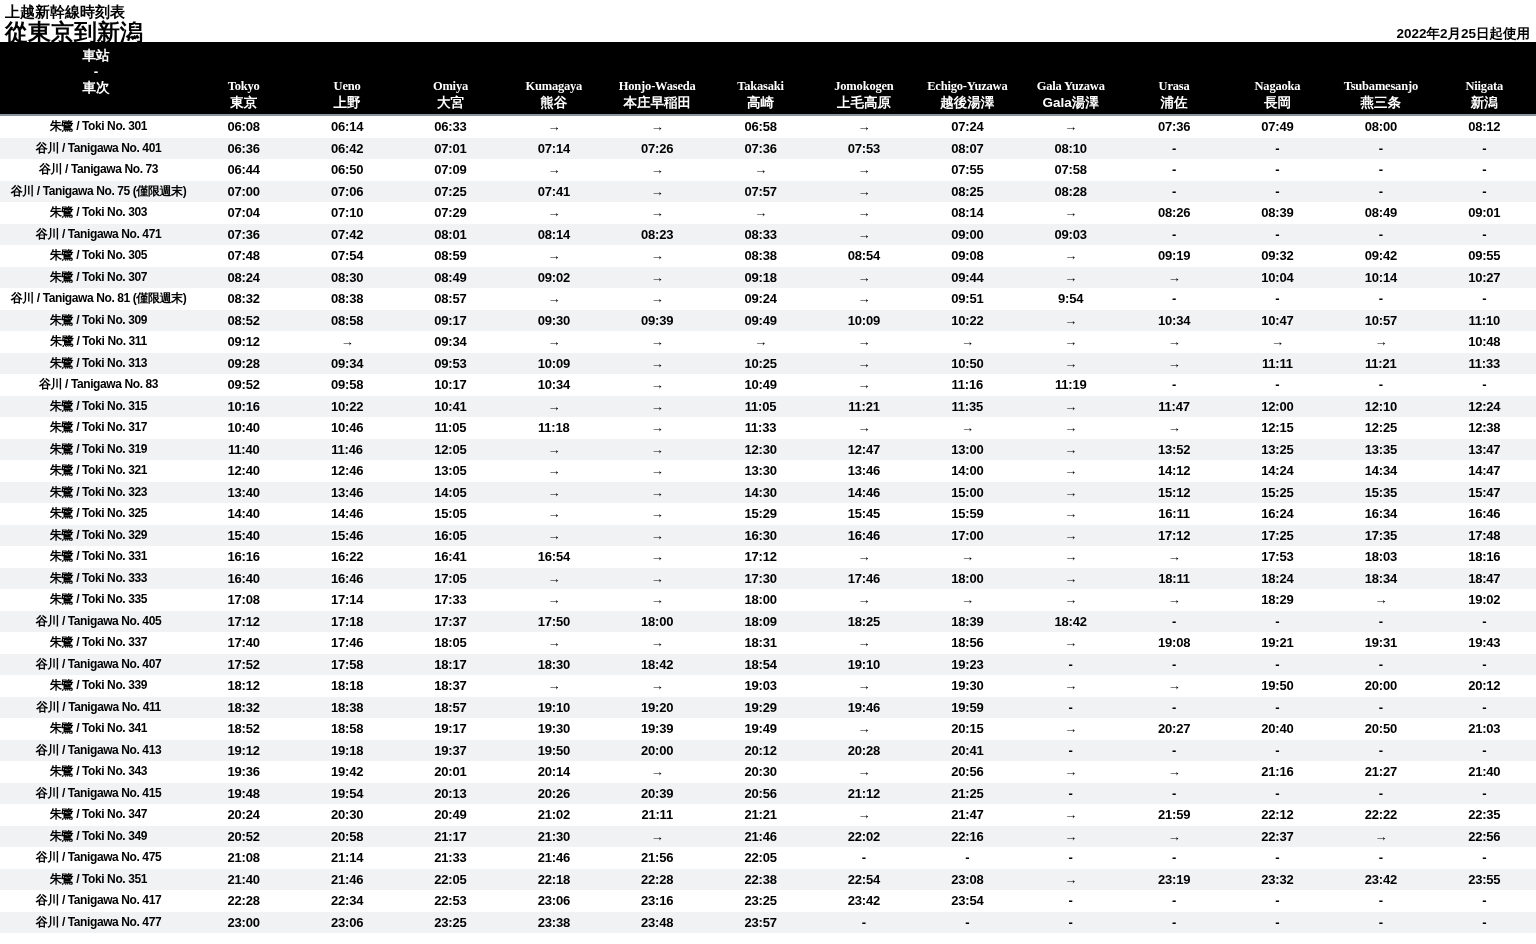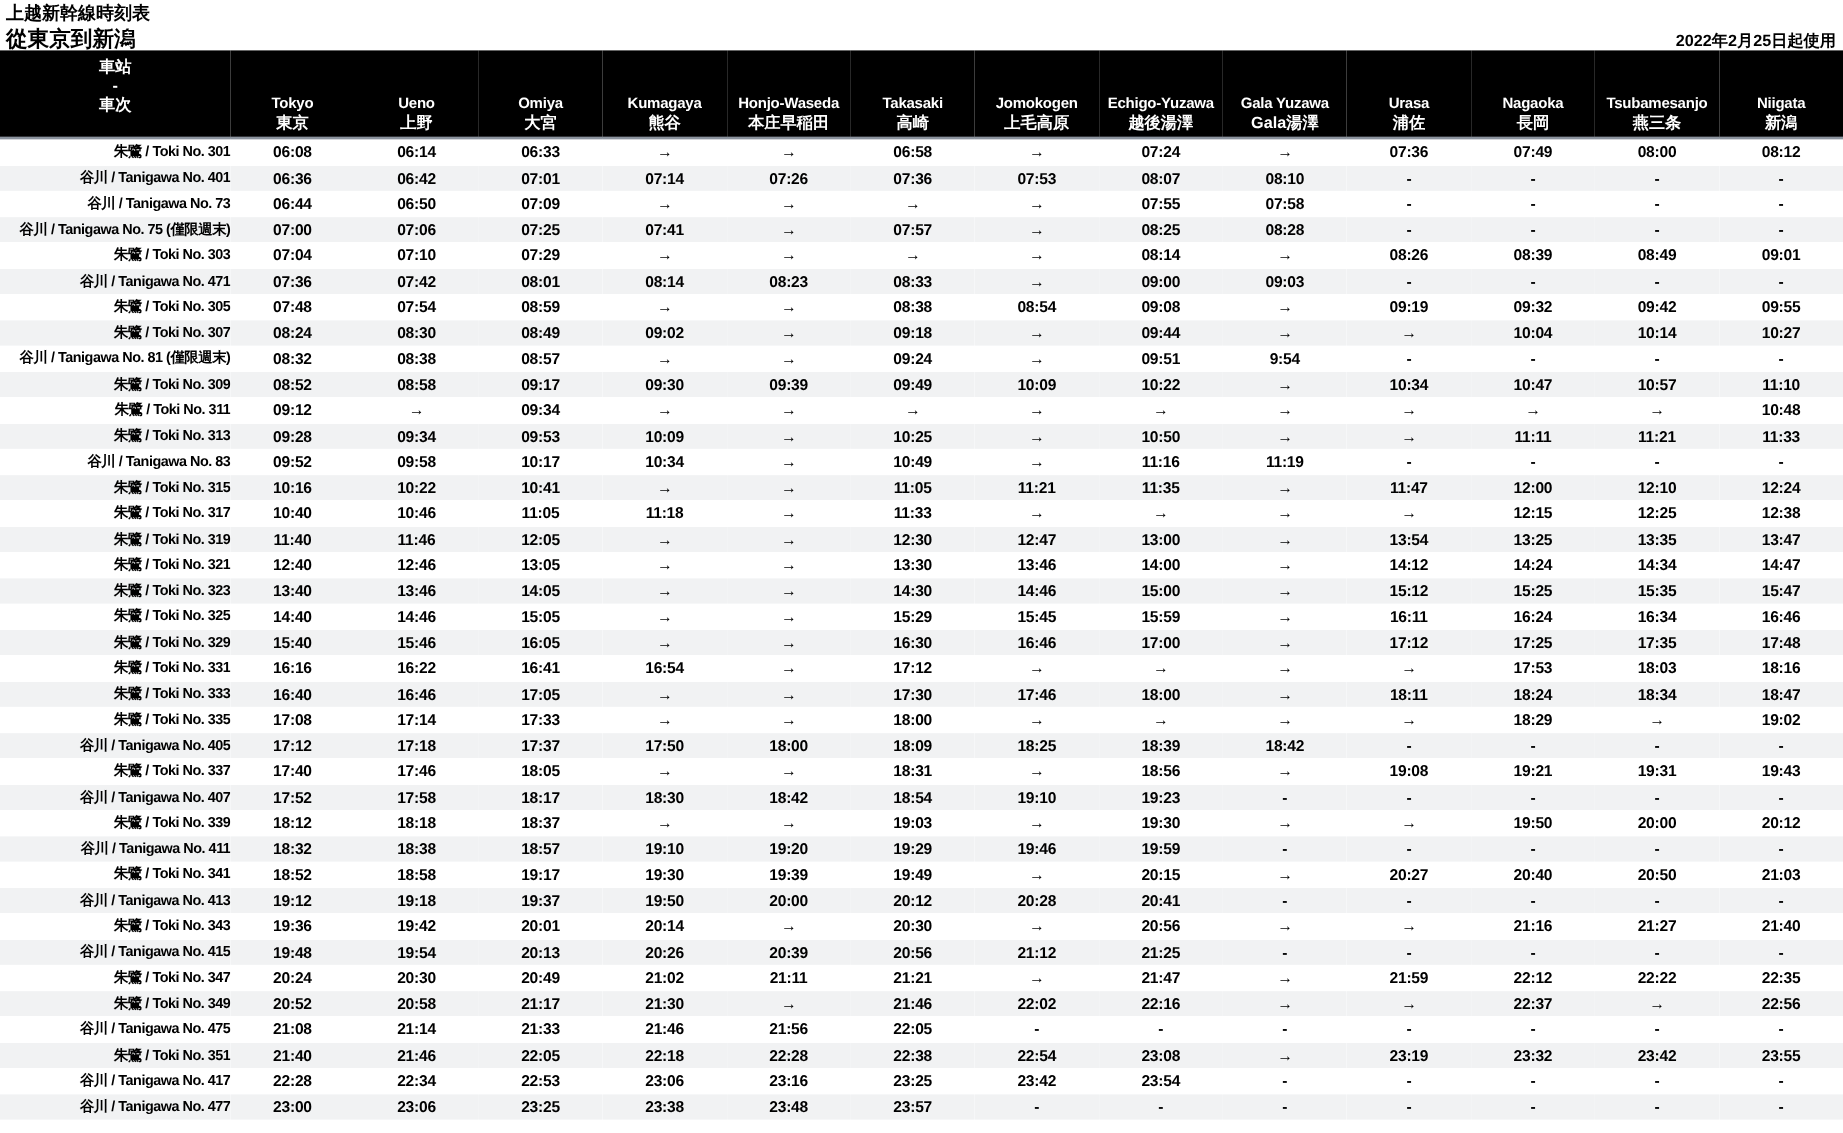--- a/index.html
+++ b/index.html
@@ -11,51 +11,51 @@
     color:#000;
     font-family:"Liberation Sans", sans-serif;
   }
   
   .topbar{position:relative;height:42px;}
   .title1{
     font-size:15px;font-weight:700;line-height:20px;
     padding:2px 0 0 5px;letter-spacing:0;
   }
   .title2{
-    font-size:18px;font-weight:700;line-height:20px;
+    font-size:23px;font-weight:700;line-height:20px;
     padding:0 0 0 5px;
   }
   .date{
     position:absolute;top:25px;right:6px;
     font-size:13.5px;font-weight:700;
   }
   
   table{
     width:1536px;border-collapse:collapse;table-layout:fixed;
   }
   col.c-train{width:192px;}
   thead th{
     background:#000000;color:#ffffff;
     font-weight:700;height:60px;
     vertical-align:bottom;
     padding:0 0 3px 0;
     border-bottom:2px solid #8b939e;
   }
   th.corner{vertical-align:middle;padding-bottom:12px;}
   th.corner div{font-size:13.5px;line-height:16px;text-align:center;}
-  .st-en{font-size:12.5px;line-height:15px;text-align:center;letter-spacing:-0.2px;}
+  .st-en{font-size:12.5px;line-height:15px;text-align:center;letter-spacing:-0.2px;font-family:Liberation Serif, serif;}
   .st-local{font-size:13.5px;line-height:17px;text-align:center;}
   tbody td{
     height:21.5px;padding:0;
     text-align:center;vertical-align:middle;
     font-size:13px;font-weight:700;letter-spacing:-0.2px;
     overflow:hidden;white-space:nowrap;
   }
   tbody td.train{
-    text-align:right;padding-left:5px;
+    text-align:center;padding-left:5px;
     font-size:12px;letter-spacing:-0.4px;
   }
   tbody tr:nth-child(even){background:#f1f2f3;}
 </style>
 </head>
 <body>
 
 <div class="page">
   <div class="topbar">
     <div class="title1">上越新幹線時刻表</div>
@@ -388,21 +388,21 @@
           <td class="train">朱鷺 / Toki No. 319</td>
           <td>11:40</td>
           <td>11:46</td>
           <td>12:05</td>
           <td>→</td>
           <td>→</td>
           <td>12:30</td>
           <td>12:47</td>
           <td>13:00</td>
           <td>→</td>
-          <td>13:54</td>
+          <td>13:52</td>
           <td>13:25</td>
           <td>13:35</td>
           <td>13:47</td>
         </tr>
         <tr>
           <td class="train">朱鷺 / Toki No. 321</td>
           <td>12:40</td>
           <td>12:46</td>
           <td>13:05</td>
           <td>→</td>

